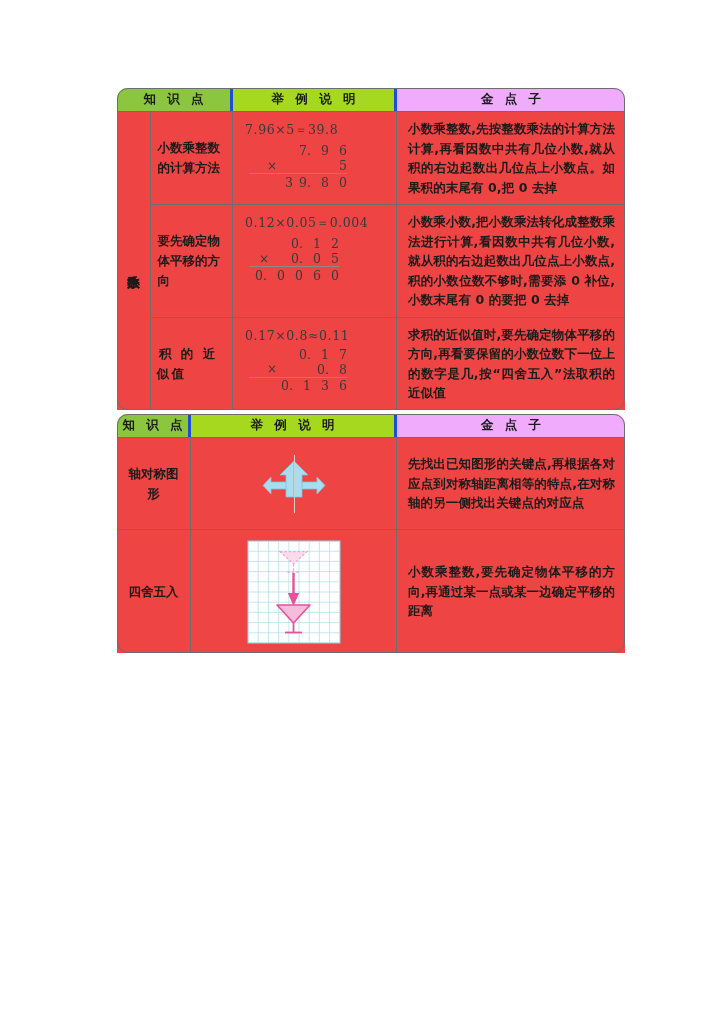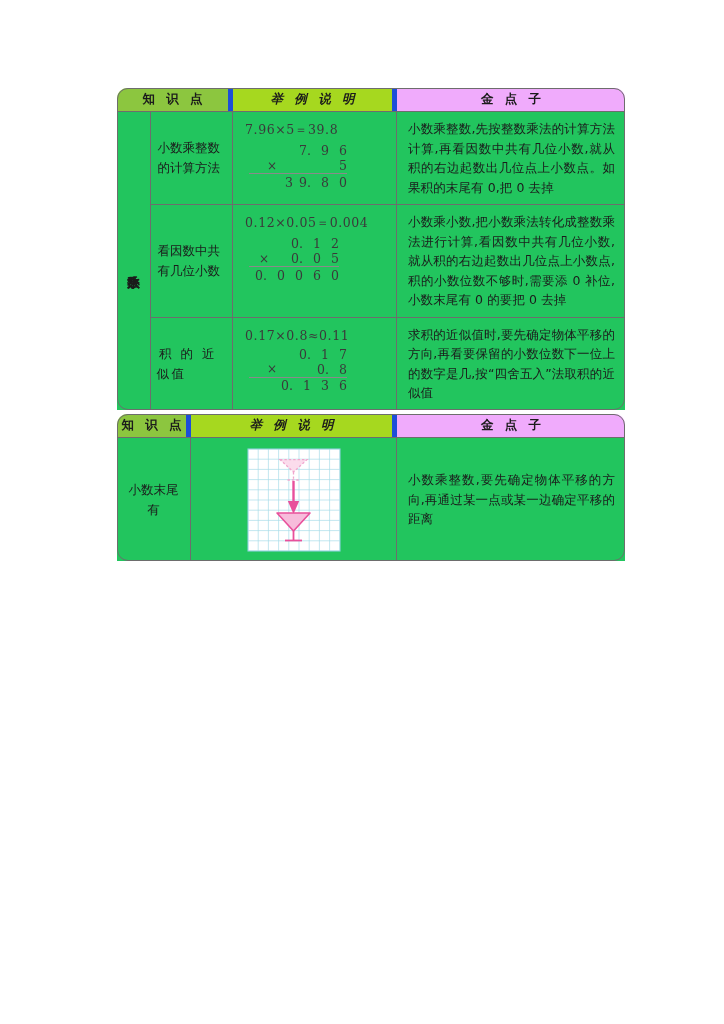--- a/index.html
+++ b/index.html
@@ -56,40 +56,40 @@
   .hdr td {
     height: 23px;
     padding: 0;
     text-align: center;
     vertical-align: middle;
     font-size: 12.5px;
     font-weight: 700;
     letter-spacing: 3.5px;
     text-indent: 3.5px;
     color: #1b1b1b;
-    border-right: 5px solid #1d4ed8;
+    border-right: 3px solid #1d4ed8;
     box-sizing: border-box;
   }
   .hdr td:last-child { border-right: none; }
 
   .hdr-a { background: #8cc63f; }
-  .hdr-b { background: #a6d81f; font-style: italic; }
+  .hdr-b { background: #a6d81f; }
   .hdr-c { background: #f0abfc; }
 
   
   .hdr td:first-child { border-top-left-radius: 10px; }
   .hdr td:last-child  { border-top-right-radius: 10px; }
 
   
   .tbl td.b {
     border-top: 1px solid #6d6d6d;
     border-right: 1px solid #6d6d6d;
     padding: 0;
     box-sizing: border-box;
-    background: #22c55e;
+    background: #ef4444;
     margin-top: 14px;
   }
   .tbl td.b.last { border-right: none; }
 
   
   .vcell {
     width: 34px;
     text-align: center;
     vertical-align: middle;
   }
@@ -105,21 +105,21 @@
     white-space: nowrap;
   }
 
   .kcell {
     width: 82px;
     vertical-align: middle;
     text-align: center;
   }
   .ktext {
     font-size: 12.5px;
-    font-weight: 400;
+    font-weight: 700;
     line-height: 20px;
     color: #1b1b1b;
     display: inline-block;
     text-align: left;
   }
   .ktext.sp { letter-spacing: 2.5px; text-indent: 2.5px; }
 
   
   .ecell { width: 164px; vertical-align: top; }
   .ebox  { padding: 10px 0 8px 12px; }
@@ -157,21 +157,21 @@
     width: 26px;
     text-align: left;
     font-size: 12px;
   }
 
   
   .gcell { vertical-align: middle; }
   .gbox {
     padding: 7px 10px 7px 11px;
     font-size: 12.5px;
-    font-weight: 400;
+    font-weight: 700;
     line-height: 19.5px;
     color: #1b1b1b;
     text-align: justify;
     letter-spacing: 0.1px;
   }
 
   
   .figcell { text-align: center; vertical-align: middle; }
   .figbox  { display: flex; align-items: center; justify-content: center; }
 
@@ -238,21 +238,21 @@
             </div>
           </div>
         </td>
         <td class="b last gcell">
           <div class="gbox">小数乘整数,先按整数乘法的计算方法计算,再看因数中共有几位小数,就从积的右边起数出几位点上小数点。如果积的末尾有 0,把 0 去掉</div>
         </td>
       </tr>
 
       <tr>
         <td class="b kcell">
-          <span class="ktext" style="width:68px">看因数中共有几位小数</span>
+          <span class="ktext" style="width:68px">要先确定物体平移的方向</span>
         </td>
         <td class="b ecell">
           <div class="ebox">
             <div class="eq">0.12×0.05＝0.004</div>
             <div class="vmul">
               <div class="row">
                 <span class="op"></span>
                 <span class="d">0.</span>
                 <span class="d">1</span>
                 <span class="d">2</span>
@@ -324,24 +324,49 @@
         <col style="width:206px">
         <col>
       </colgroup>
       <tbody>
           <tr class="hdr">
         <td class="hdr-a">知 识 点</td>
         <td class="hdr-b">举 例 说 明</td>
         <td class="hdr-c">金 点 子</td>
       </tr>
 
-
       <tr>
         <td class="b kcell" style="width:74px">
-          <span class="ktext" style="width:52px;text-align:center">小数末尾有</span>
+          <span class="ktext" style="width:52px;text-align:center">轴对称图形</span>
+        </td>
+        <td class="b figcell" style="height:92px">
+          <div class="figbox">
+            <div class="axisfig">
+              <div class="axisline"></div>
+              <svg width="86" height="62" viewBox="0 0 86 62">
+                <g fill="#a8dcef" stroke="#7ec4dd" stroke-width="0.8">
+
+                  <path d="M20,24 L20,19 L12,27.5 L20,36 L20,31 L66,31 L66,36 L74,27.5 L66,19 L66,24 Z" transform="translate(0,5)"></path>
+
+                  <path d="M35,44 L35,22 L29,22 L43,8 L43,44 Z"></path>
+
+                  <path d="M51,44 L51,22 L57,22 L43,8 L43,44 Z"></path>
+                </g>
+              </svg>
+            </div>
+          </div>
+        </td>
+        <td class="b last gcell">
+          <div class="gbox">先找出已知图形的关键点,再根据各对应点到对称轴距离相等的特点,在对称轴的另一侧找出关键点的对应点</div>
+        </td>
+      </tr>
+
+      <tr>
+        <td class="b kcell" style="width:74px">
+          <span class="ktext" style="width:52px;text-align:center">四舍五入</span>
         </td>
         <td class="b figcell" style="height:124px">
           <div class="figbox">
             <div class="gridfig">
               <svg width="94" height="104" viewBox="0 0 94 104">
                 <rect x="1" y="1" width="92" height="102" fill="#ffffff" stroke="#8fd0de" stroke-width="1.1"></rect>
                 <g stroke="#a9dde9" stroke-width="0.7">
                   <line x1="11.2" y1="1" x2="11.2" y2="103"></line>
                   <line x1="21.4" y1="1" x2="21.4" y2="103"></line>
                   <line x1="31.6" y1="1" x2="31.6" y2="103"></line>

